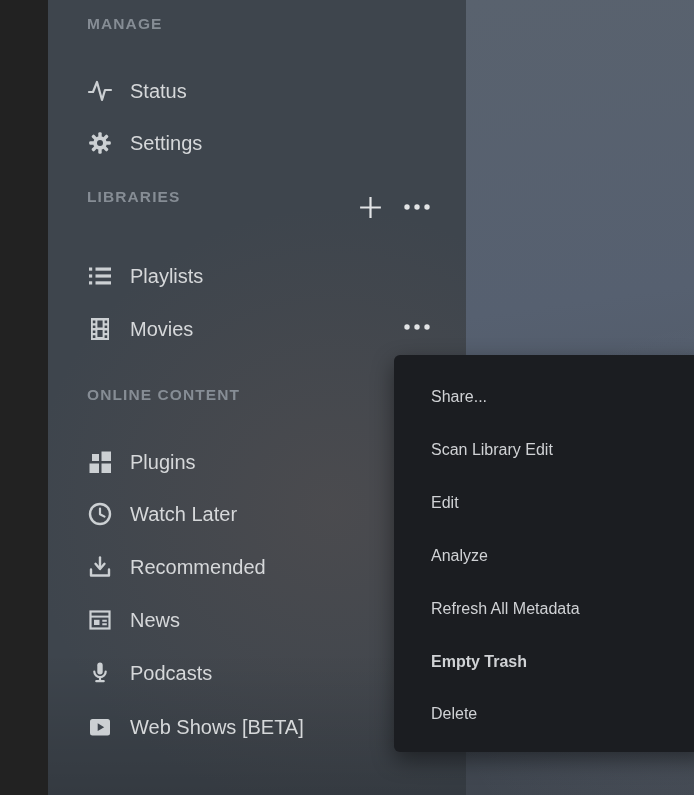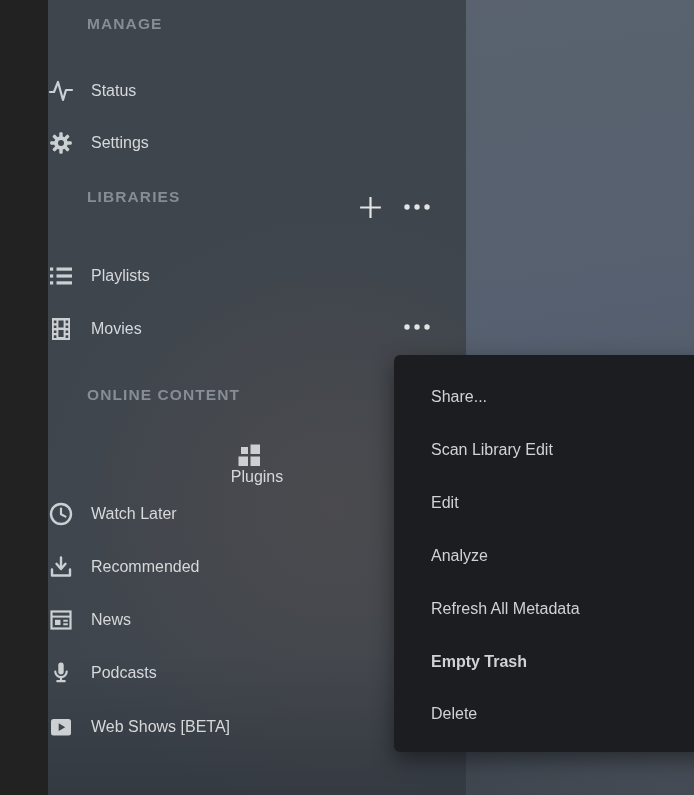--- a/index.html
+++ b/index.html
@@ -29,22 +29,22 @@
     content:""; position:absolute; inset:0;
     background:linear-gradient(180deg, rgba(0,0,0,0) 82%, rgba(0,0,0,0.16) 100%);
   }
   .section-header {
     position:absolute; left:39px; height:20px; line-height:20px;
     font-size:15.5px; font-weight:bold; letter-spacing:1.1px;
     color:#868d95; z-index:2; white-space:nowrap;
   }
   .nav-item {
     position:absolute; left:0; width:418px; height:40px;
-    display:flex; align-items:center; 
-    color:#d6d8da; font-size:16px; z-index:2; cursor:default; white-space:nowrap;
+    display:flex; align-items:center; padding-left:39px;
+    color:#d6d8da; font-size:20px; z-index:2; cursor:default; white-space:nowrap;
   }
   .nav-icon {
     width:26px; height:26px; margin-right:17px; flex:0 0 26px;
     display:flex; align-items:center; justify-content:center; color:#ccd0d3;
   }
   .icon-btn {
     position:absolute; z-index:3; color:#e2e4e6;
     display:flex; align-items:center; justify-content:center;
   }
   .context-menu {
@@ -143,21 +143,21 @@
       <svg width="32" height="12" viewBox="0 0 32 12" fill="currentColor">
         <circle cx="6" cy="6" r="2.7"></circle>
           <circle cx="16" cy="6" r="2.7"></circle>
           <circle cx="26" cy="6" r="2.7"></circle>
       </svg>
     </span>
   </div>
 
   <div class="section-header" style="top:385px;">ONLINE CONTENT</div>
 
-  <div class="nav-item" style="top:442px;flex-direction:column;">
+  <div class="nav-item" style="top:442px;">
     <span class="nav-icon">
       <svg width="26" height="26" viewBox="0 0 26 26" fill="currentColor">
         <rect x="5" y="5" width="7" height="7"></rect>
         <rect x="14.5" y="2.5" width="9.5" height="9.5"></rect>
         <rect x="2.5" y="14.5" width="9.5" height="9.5"></rect>
         <rect x="14.5" y="14.5" width="9.5" height="9.5"></rect>
       </svg>
     </span>
     <span>Plugins</span>
   </div>

